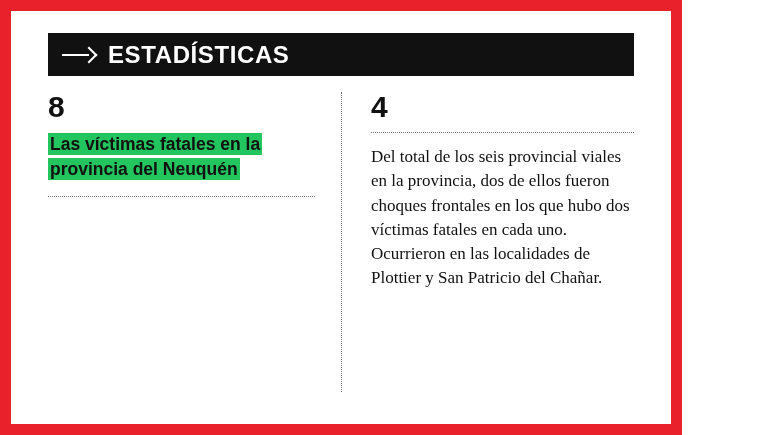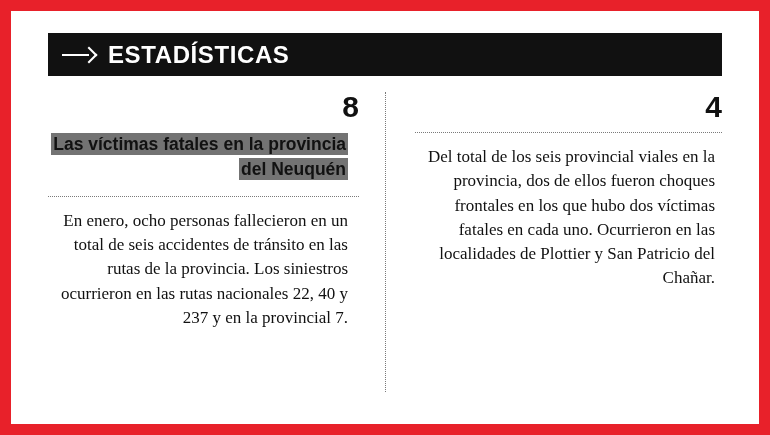--- a/index.html
+++ b/index.html
@@ -8,27 +8,26 @@
   }
   body {
     width: 770px;
     height: 435px;
     background: #ffffff;
     font-family: "Liberation Serif", serif;
     overflow: hidden;
   }
   .page {
     position: relative;
-    width: 770px;
+    width: 682px;
     height: 435px;
     box-sizing: border-box;
     background: #ffffff;
     border: 11px solid #e8212a;
     padding: 0;
-    text-align: right;
   }
   .inner {
     position: absolute;
     left: 11px;
     top: 11px;
     right: 11px;
     bottom: 11px;
     background: #ffffff;
     box-sizing: border-box;
     padding: 11px 26px 10px 26px;
@@ -105,21 +104,21 @@
   .big-number {
     font-family: "Liberation Sans", sans-serif;
     font-weight: bold;
     font-size: 30px;
     line-height: 1;
     color: #111111;
     margin-bottom: 10px;
   }
   .highlight-line {
     display: inline;
-    background: #737373;
+    background: #22c55e;
     font-family: "Liberation Sans", sans-serif;
     font-weight: bold;
     font-size: 17.5px;
     line-height: 1.42;
     color: #111111;
     box-decoration-break: clone;
     -webkit-box-decoration-break: clone;
     padding: 1px 2px;
   }
   .headline {
@@ -158,23 +157,20 @@
     </div>
 
     <div class="columns">
 
       <div class="col col-left">
         <div class="big-number">8</div>
         <div class="headline">
           <span class="highlight-line">Las víctimas fatales en la provincia del Neuquén</span>
         </div>
         <div class="dotted-rule"></div>
-        <div class="body-text">
-          <p>En enero, ocho personas fallecieron en un total de seis accidentes de tránsito en las rutas de la provincia. Los siniestros ocurrieron en las rutas nacionales 22, 40 y 237 y en la provincial 7.</p>
-        </div>
       </div>
 
       <div class="col col-right">
         <div class="divider"></div>
         <div class="big-number">4</div>
         <div class="dotted-rule"></div>
         <div class="body-text">
           <p>Del total de los seis provincial viales en la provincia, dos de ellos fueron choques frontales en los que hubo dos víctimas fatales en cada uno. Ocurrieron en las localidades de Plottier y San Patricio del Chañar.</p>
         </div>
       </div>

